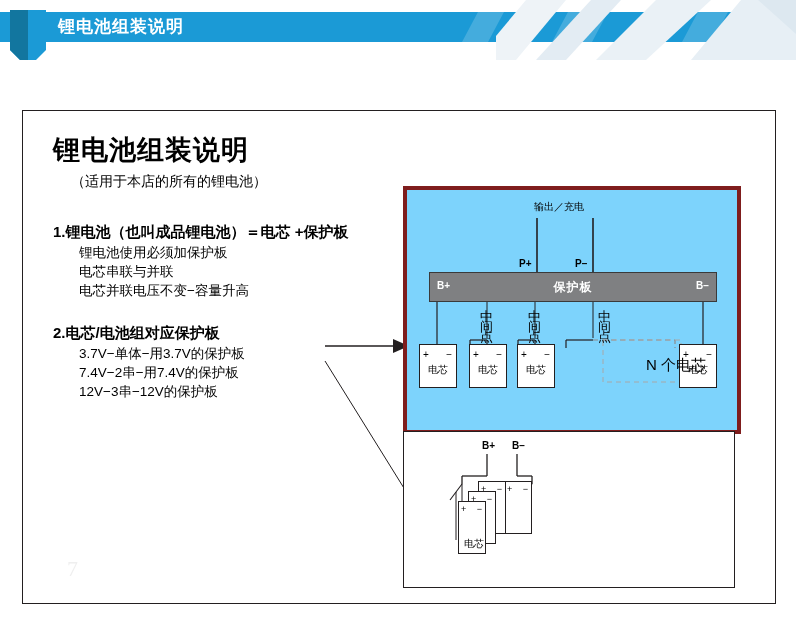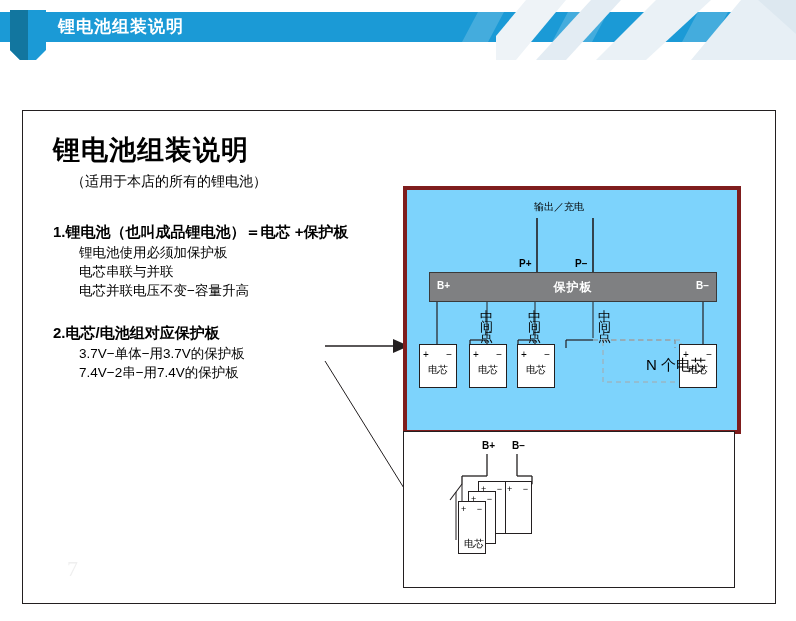--- a/index.html
+++ b/index.html
@@ -153,20 +153,21 @@
     <div class="sub-title">（适用于本店的所有的锂电池）</div>
 
     <div class="sec-head">1.锂电池（也叫成品锂电池）＝电芯 +保护板</div>
     <div class="bullet">锂电池使用必须加保护板</div>
     <div class="bullet">电芯串联与并联</div>
     <div class="bullet">电芯并联电压不变−容量升高</div>
 
     <div class="sec-head two">2.电芯/电池组对应保护板</div>
     <div class="bullet">3.7V−单体−用3.7V的保护板</div>
     <div class="bullet">7.4V−2串−用7.4V的保护板</div>
+    <div class="bullet">12V−3串−12V的保护板</div>
   </div>
 
   <div class="wm">7</div>
 
   <div class="arrow-svg">
     <svg width="90" height="40" viewBox="0 0 90 40">
       <line x1="2" y1="20" x2="70" y2="20" stroke="#231f20" stroke-width="1.6"></line>
       <polygon points="70,13 86,20 70,27" fill="#231f20"></polygon>
     </svg>
   </div>

